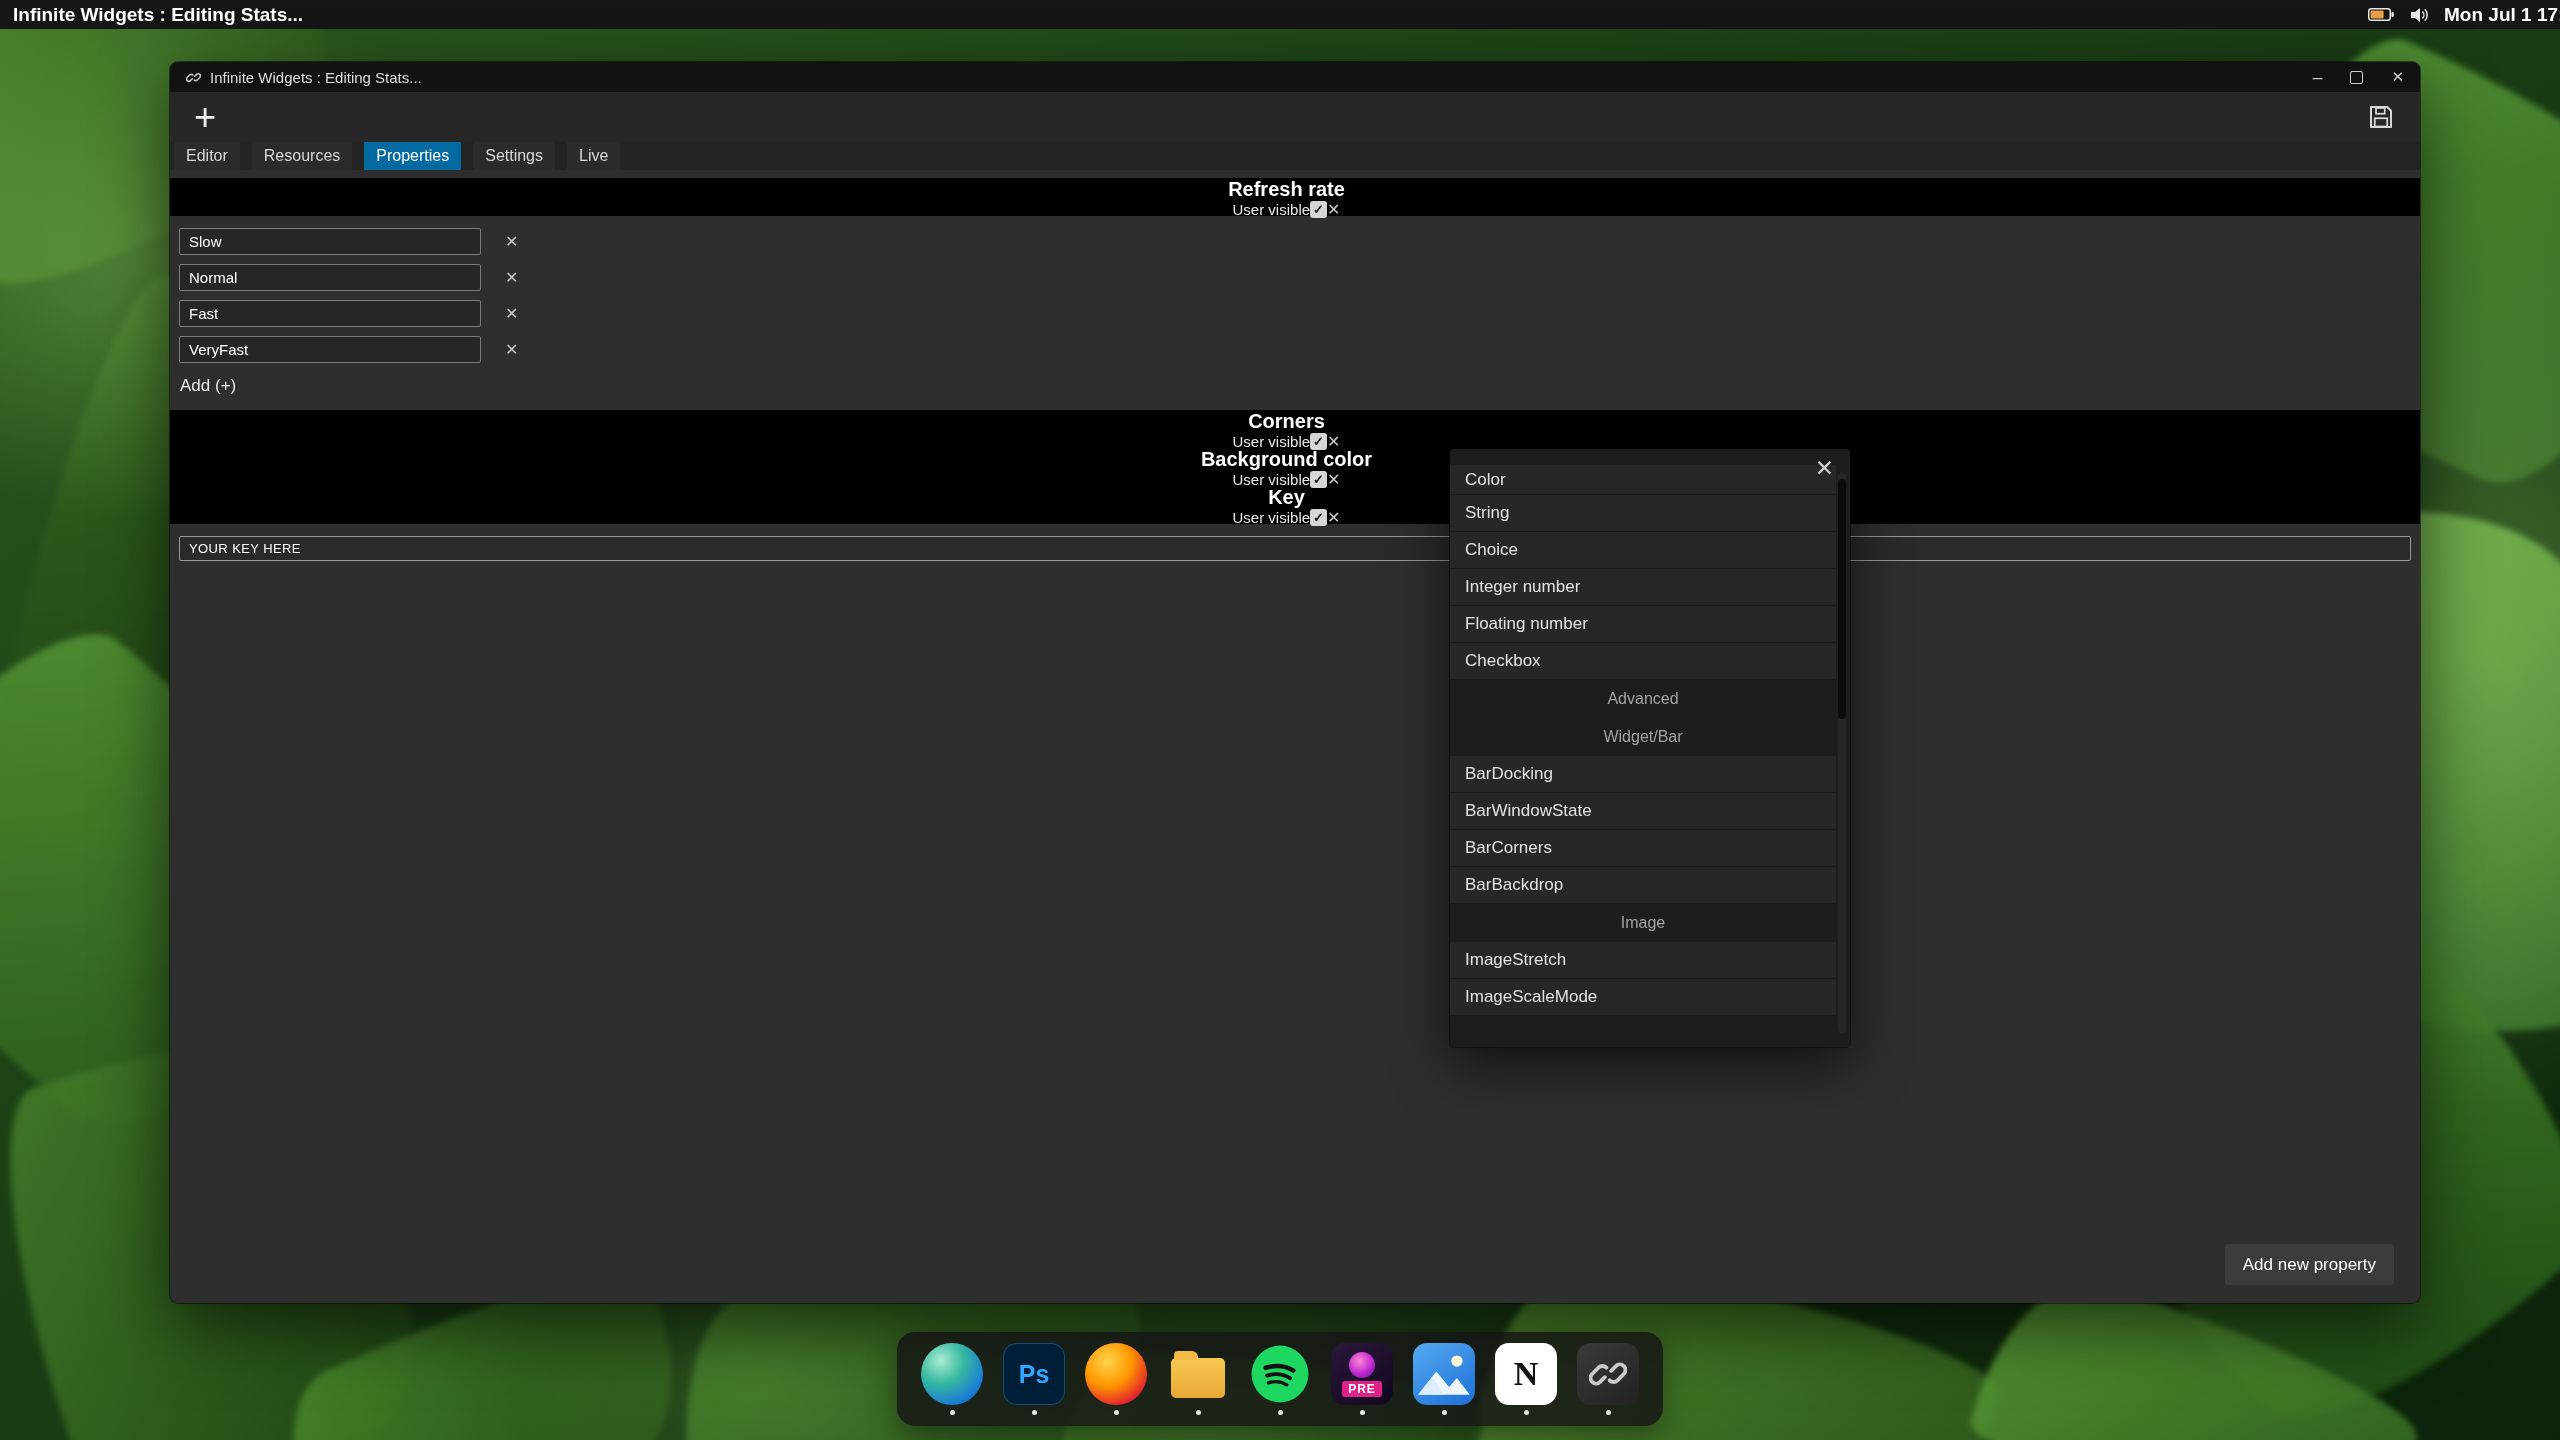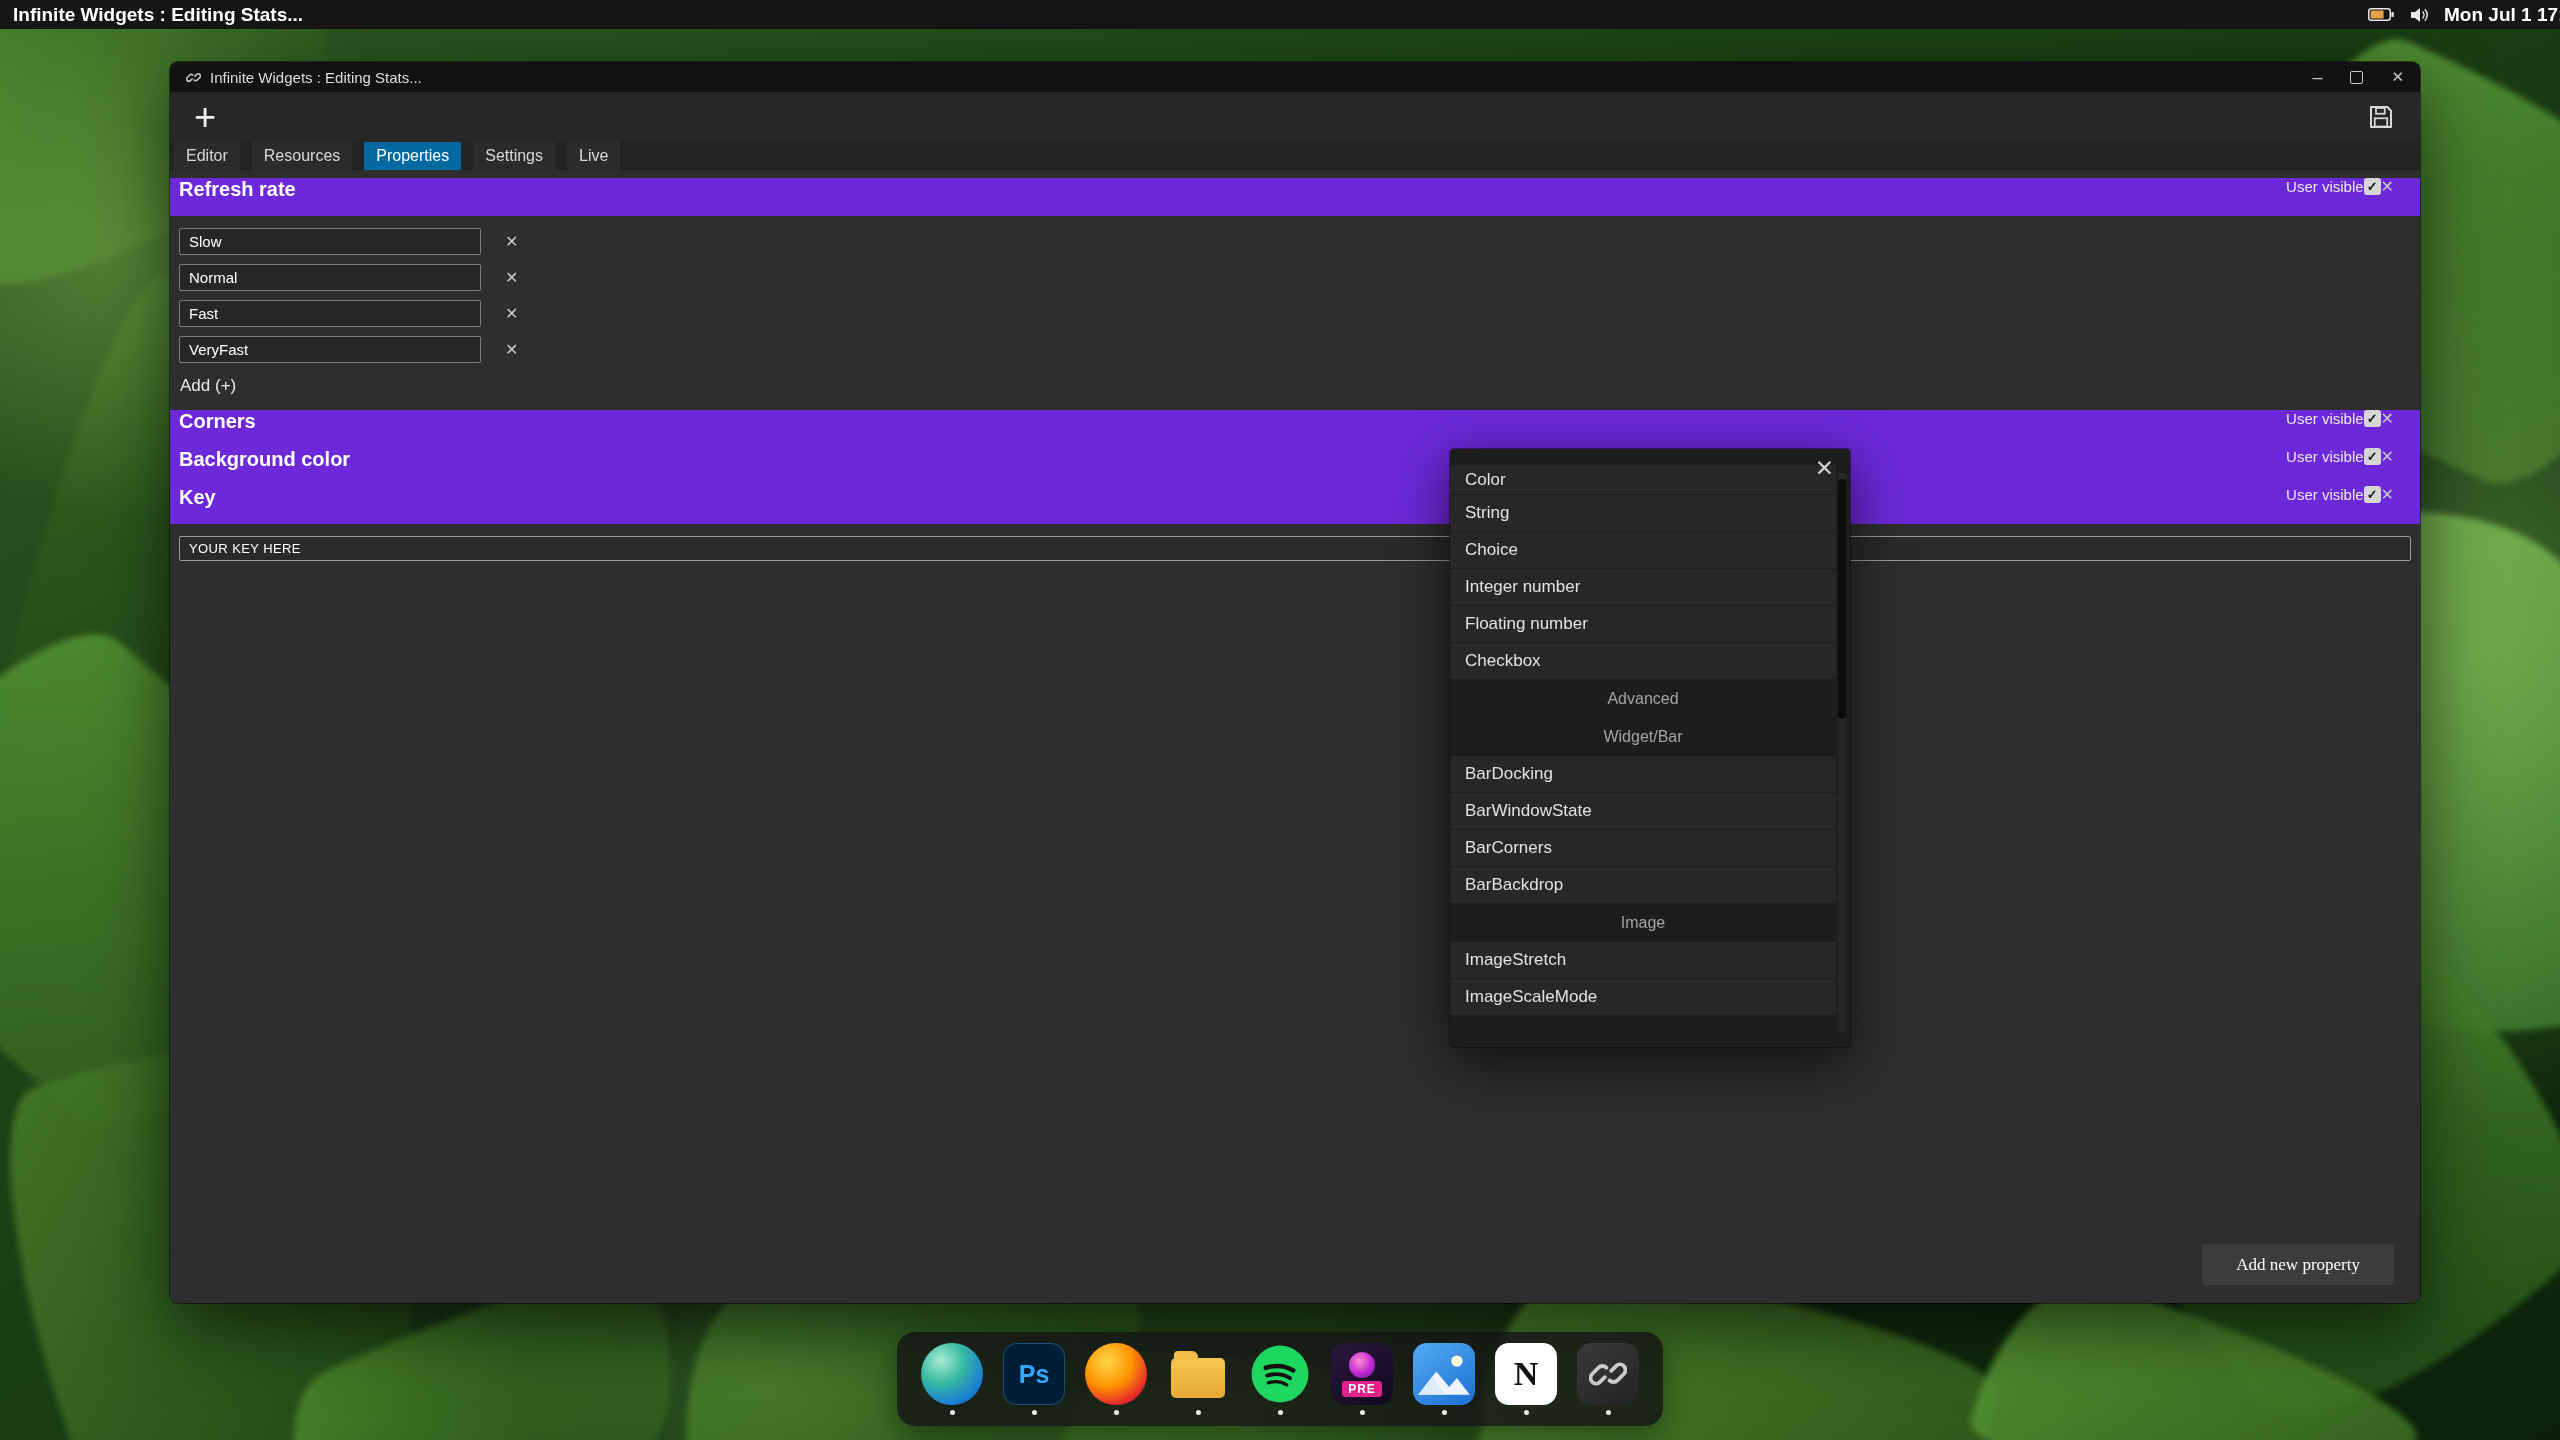--- a/index.html
+++ b/index.html
@@ -71,22 +71,22 @@
   .save-btn { width:34px; height:34px; display:flex; align-items:center; justify-content:center;
               margin-right:10px; }
 
   .tabbar { height:28px; background:#232323; display:flex; align-items:stretch; padding-left:4px; }
   .tab { padding:0 12px; margin-right:12px; display:flex; align-items:center;
          font-size:16px; color:#d8d8d8; background:#2b2b2b; cursor:pointer; }
   .tab.active { background:#0369a1; color:#fff; }
 
   .content { position:relative; height:1133px; background:#2e2e2e; padding-top:8px; overflow:hidden; }
 
-  .section-header { height:38px; background:#6d28d9; display:flex; align-items:flex-start;
-                    justify-content:space-between; padding:0 26px 0 9px; }
+  .section-header { height:38px; background:#000000; display:flex; align-items:center;
+                    justify-content:space-between; padding:0 26px 0 9px;flex-direction:column; }
   .section-header h3 { font-size:20px; color:#fff; font-weight:bold; }
   .section-controls { display:flex; align-items:center; }
   .uv-label { font-size:15px; color:#eaeaea; }
   .checkbox { width:17px; height:17px; background:#d6d6d6; border-radius:3px;
               display:flex; align-items:center; justify-content:center; cursor:pointer; }
   .checkbox .check { color:#1b1b1b; font-size:13px; font-weight:bold; line-height:13px; }
   .x-btn { color:#c9c9c9; font-size:16px; line-height:16px; cursor:pointer; }
 
   .options-area { padding:12px 0 4px 9px; }
   .option-row { display:flex; align-items:center; gap:24px; margin-bottom:9px; }
@@ -106,23 +106,23 @@
   .color-row { display:flex; align-items:center; gap:14px; }
   .color-swatch { width:28px; height:20px; border:1px solid #0a0a0a; border-radius:2px;
                   background:linear-gradient(135deg,#3d3d3d,#000); cursor:pointer; }
   .alpha-value { font-size:16px; color:#ddd; }
 
   .key-row { padding:12px 9px 0 9px; }
   .key-input { width:100%; height:25px; background:#2a2a2a; border:1px solid #9a9a9a;
                border-radius:2px; color:#fff; font-size:13px; letter-spacing:.4px; padding:0 9px;
                font-family:"Liberation Sans", sans-serif; }
 
-  .add-new-property { position:absolute; right:26px; bottom:18px; padding:0 34px; height:41px;
+  .add-new-property { position:absolute; right:26px; bottom:18px; padding:0 18px; height:41px;
                       background:#3c3c3c; color:#fff; font-size:17px; border:none; border-radius:3px;
-                      cursor:pointer; font-family:Liberation Serif, serif; }
+                      cursor:pointer; font-family:Liberation Sans, sans-serif; }
 
   
   .modal { position:absolute; left:1450px; top:449px; width:400px; height:598px; z-index:30;
            background:#1d1d1d; border-radius:4px; overflow:hidden;
            box-shadow:0 16px 56px rgba(0,0,0,.65), 0 0 0 1px rgba(0,0,0,.4); }
   .modal-close { position:absolute; top:8px; right:16px; color:#cfcfcf; font-size:23px;
                  line-height:23px; z-index:3; cursor:pointer; font-weight:300; }
   .modal-list { position:absolute; left:0; right:14px; top:16px; bottom:6px; overflow:hidden; }
   .modal-row { height:37px; display:flex; align-items:center; padding-left:15px;
                background:#272727; border-bottom:1px solid #1c1c1c;

